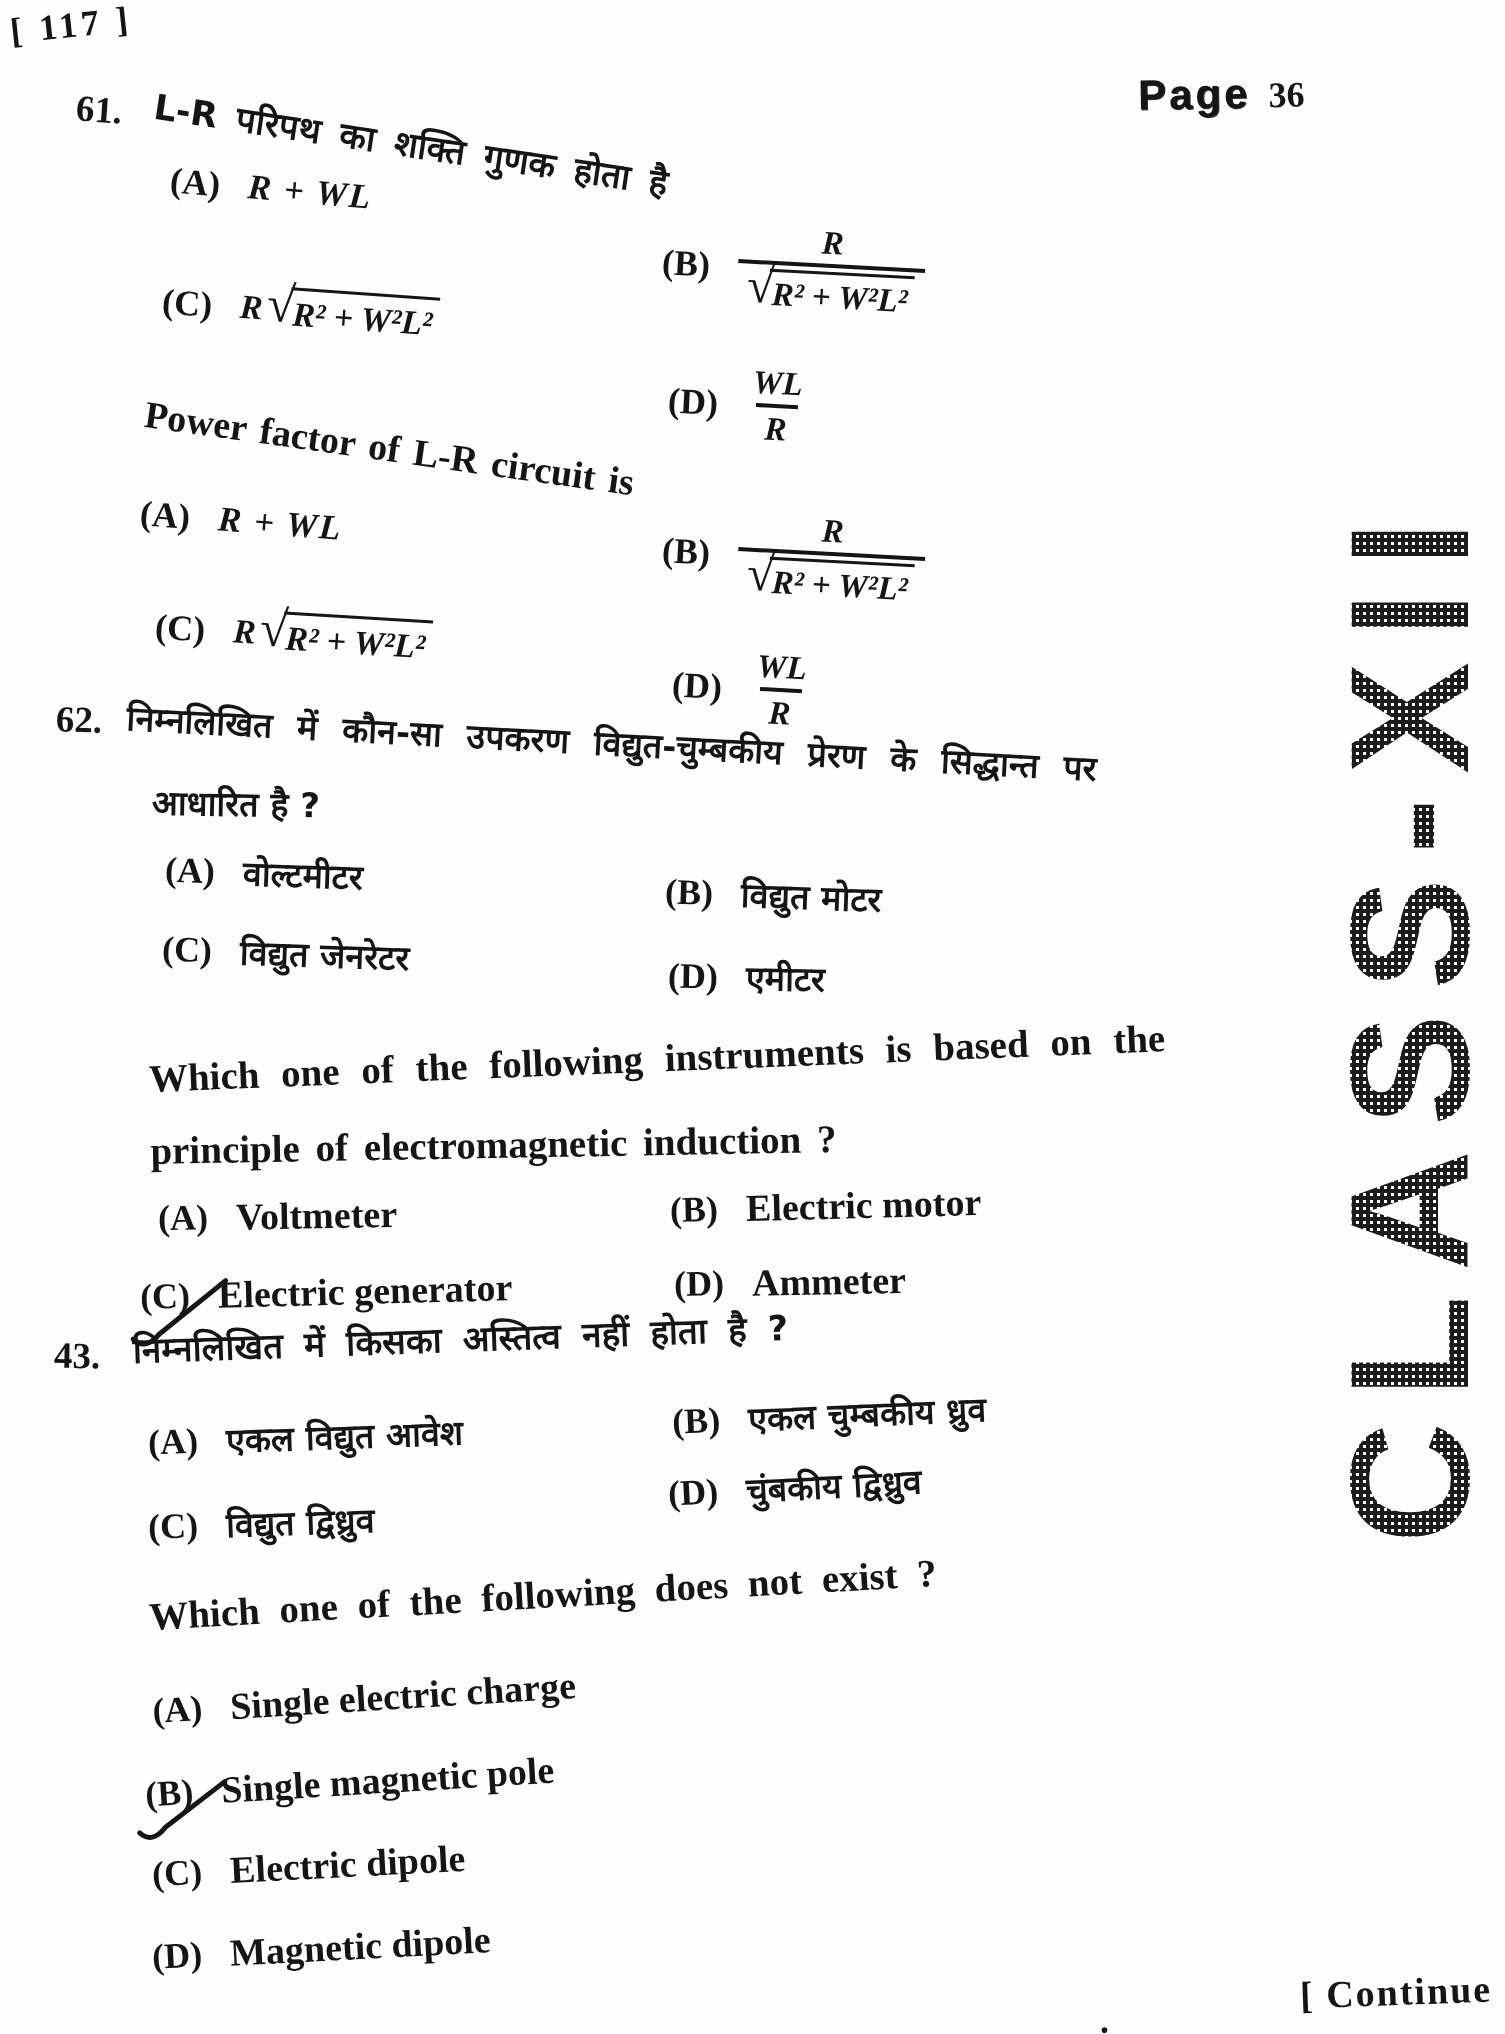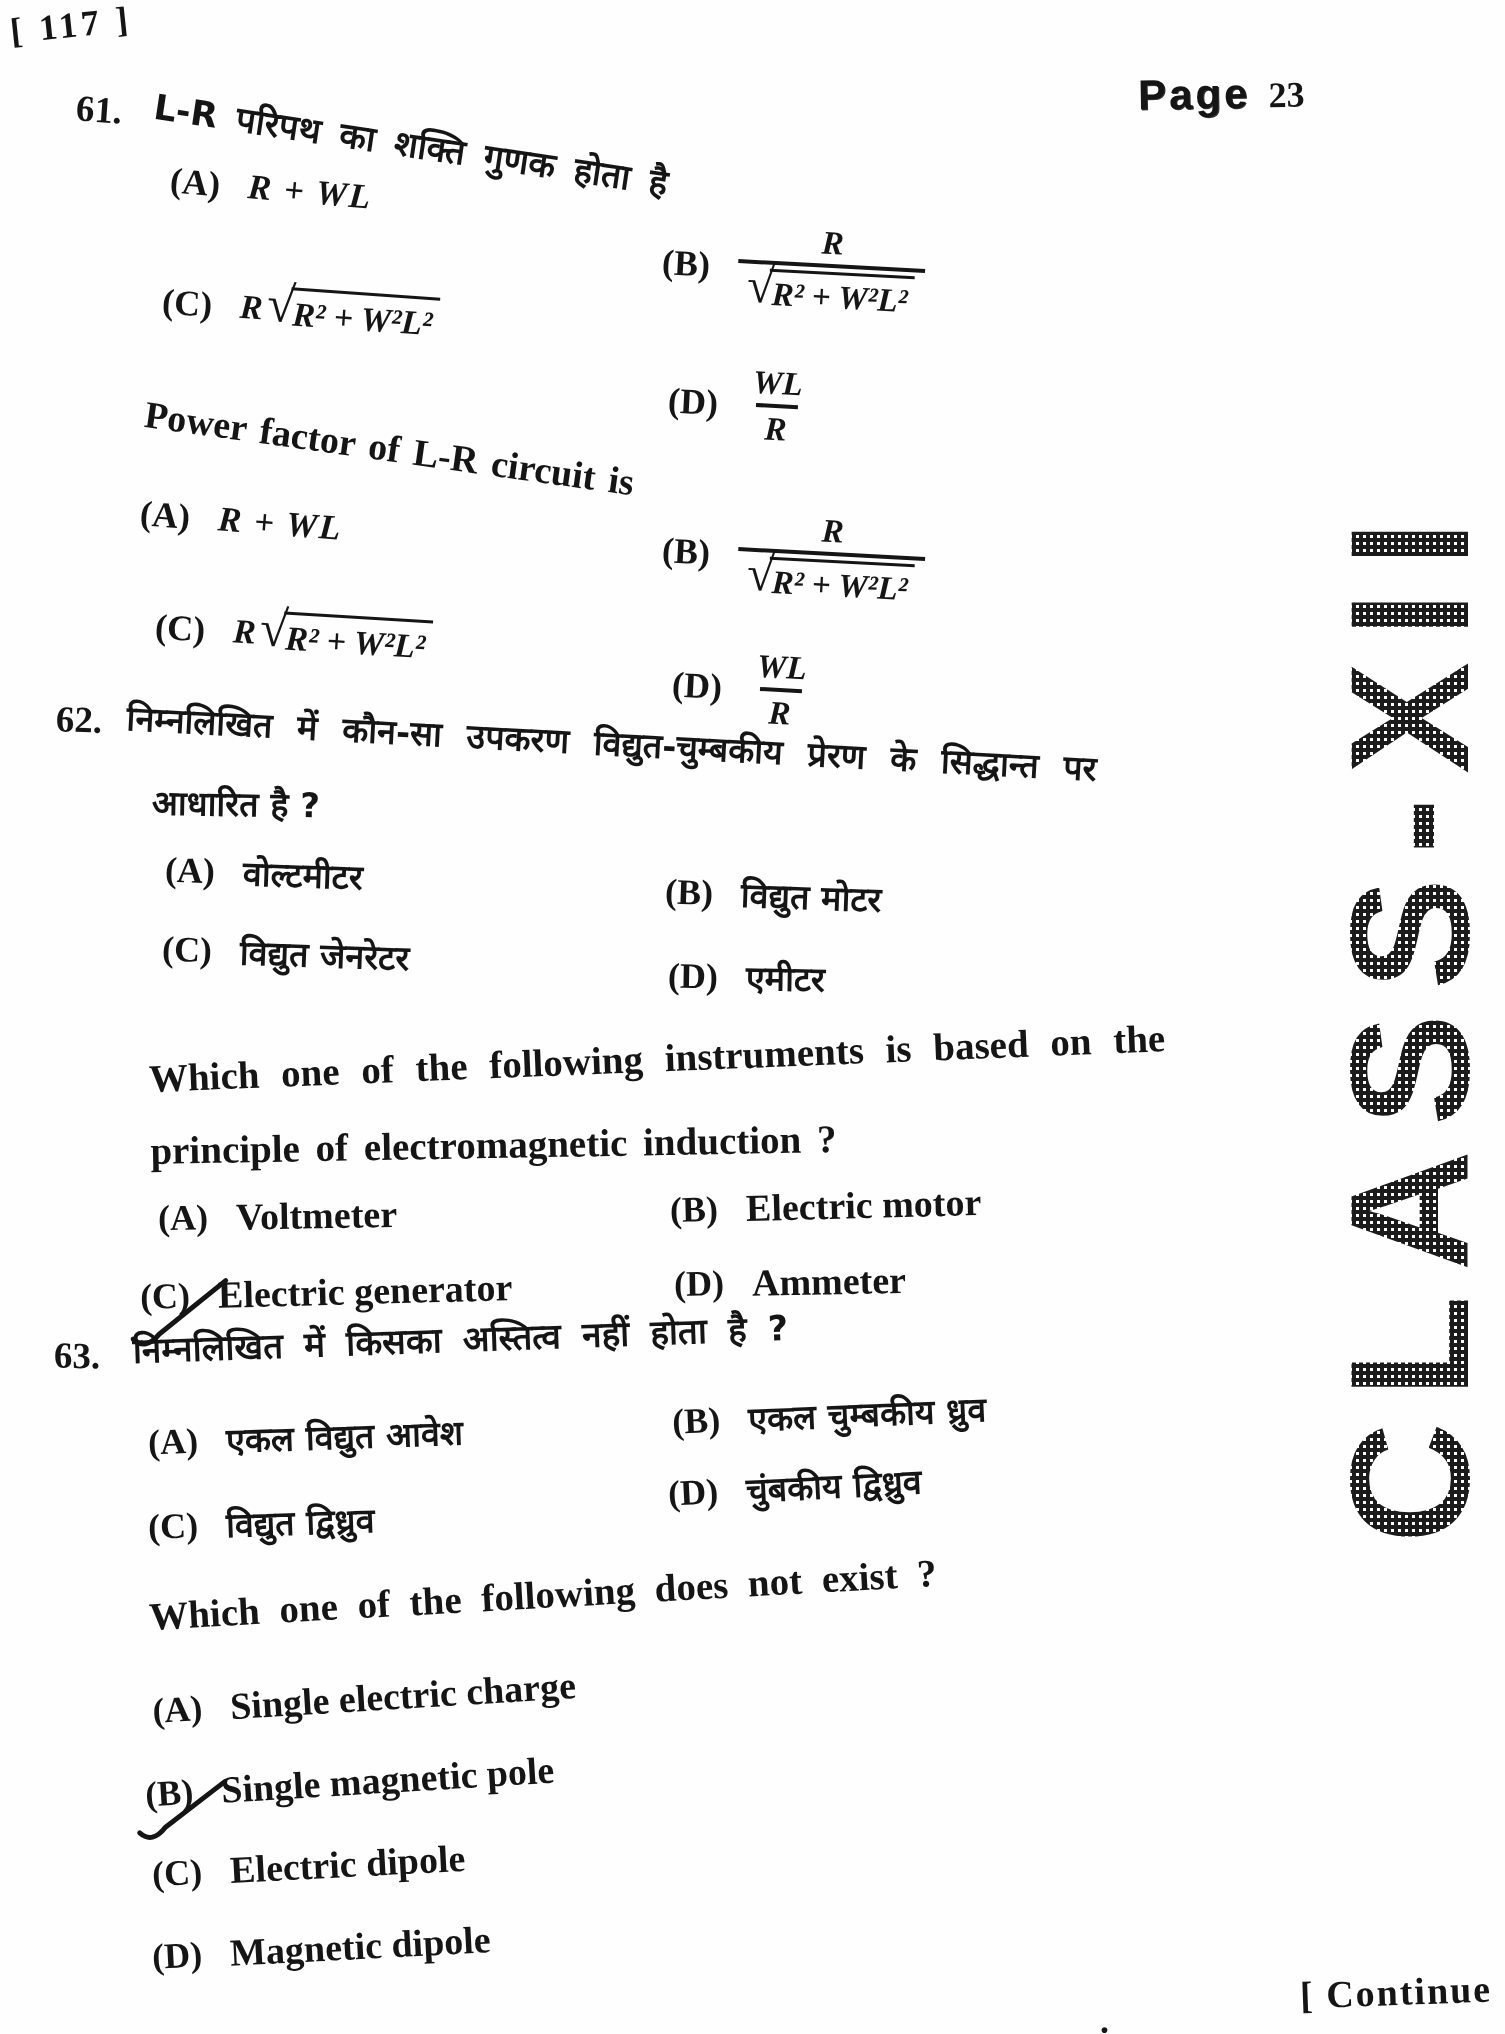--- a/index.html
+++ b/index.html
@@ -109,21 +109,21 @@
   #stray-dot { left:1100px; top:2000px; font-size:36px; font-weight:700; }
 </style>
 </head>
 <body>
 
 <div class="page">
 
   <div class="abs" id="corner-mark">[ 117 ]</div>
   <div class="abs" id="page-header">
     <span class="pl">Page</span>
-    <span class="pn">23</span>
+    <span class="pn">36</span>
   </div>
 
   <div class="abs qnum" id="q61-num">61.</div>
   <div class="abs hi" id="q61-hi">L-R परिपथ का शक्ति गुणक होता है</div>
 
   <div class="abs opt-group" id="q61-a1">
     <span class="opt-label">(A)</span>
     <span class="mathv">R + WL</span>
   </div>
 
@@ -235,21 +235,21 @@
       <path d="M6 62 Q18 74 32 58 L100 6" fill="none" stroke="#151515" stroke-width="5" stroke-linecap="round"></path>
     </svg>
     <span class="opt-label">(C)</span>
     <span class="en en-opt">Electric generator</span>
   </div>
   <div class="abs opt-group" id="q62-ed">
     <span class="opt-label">(D)</span>
     <span class="en en-opt">Ammeter</span>
   </div>
 
-  <div class="abs qnum" id="q63-num">63.</div>
+  <div class="abs qnum" id="q63-num">43.</div>
   <div class="abs hi" id="q63-hi">निम्नलिखित में किसका अस्तित्व नहीं होता है ?</div>
 
   <div class="abs opt-group" id="q63-ha">
     <span class="opt-label">(A)</span>
     <span class="hi hi-opt">एकल विद्युत आवेश</span>
   </div>
   <div class="abs opt-group" id="q63-hb">
     <span class="opt-label">(B)</span>
     <span class="hi hi-opt">एकल चुम्बकीय ध्रुव</span>
   </div>

